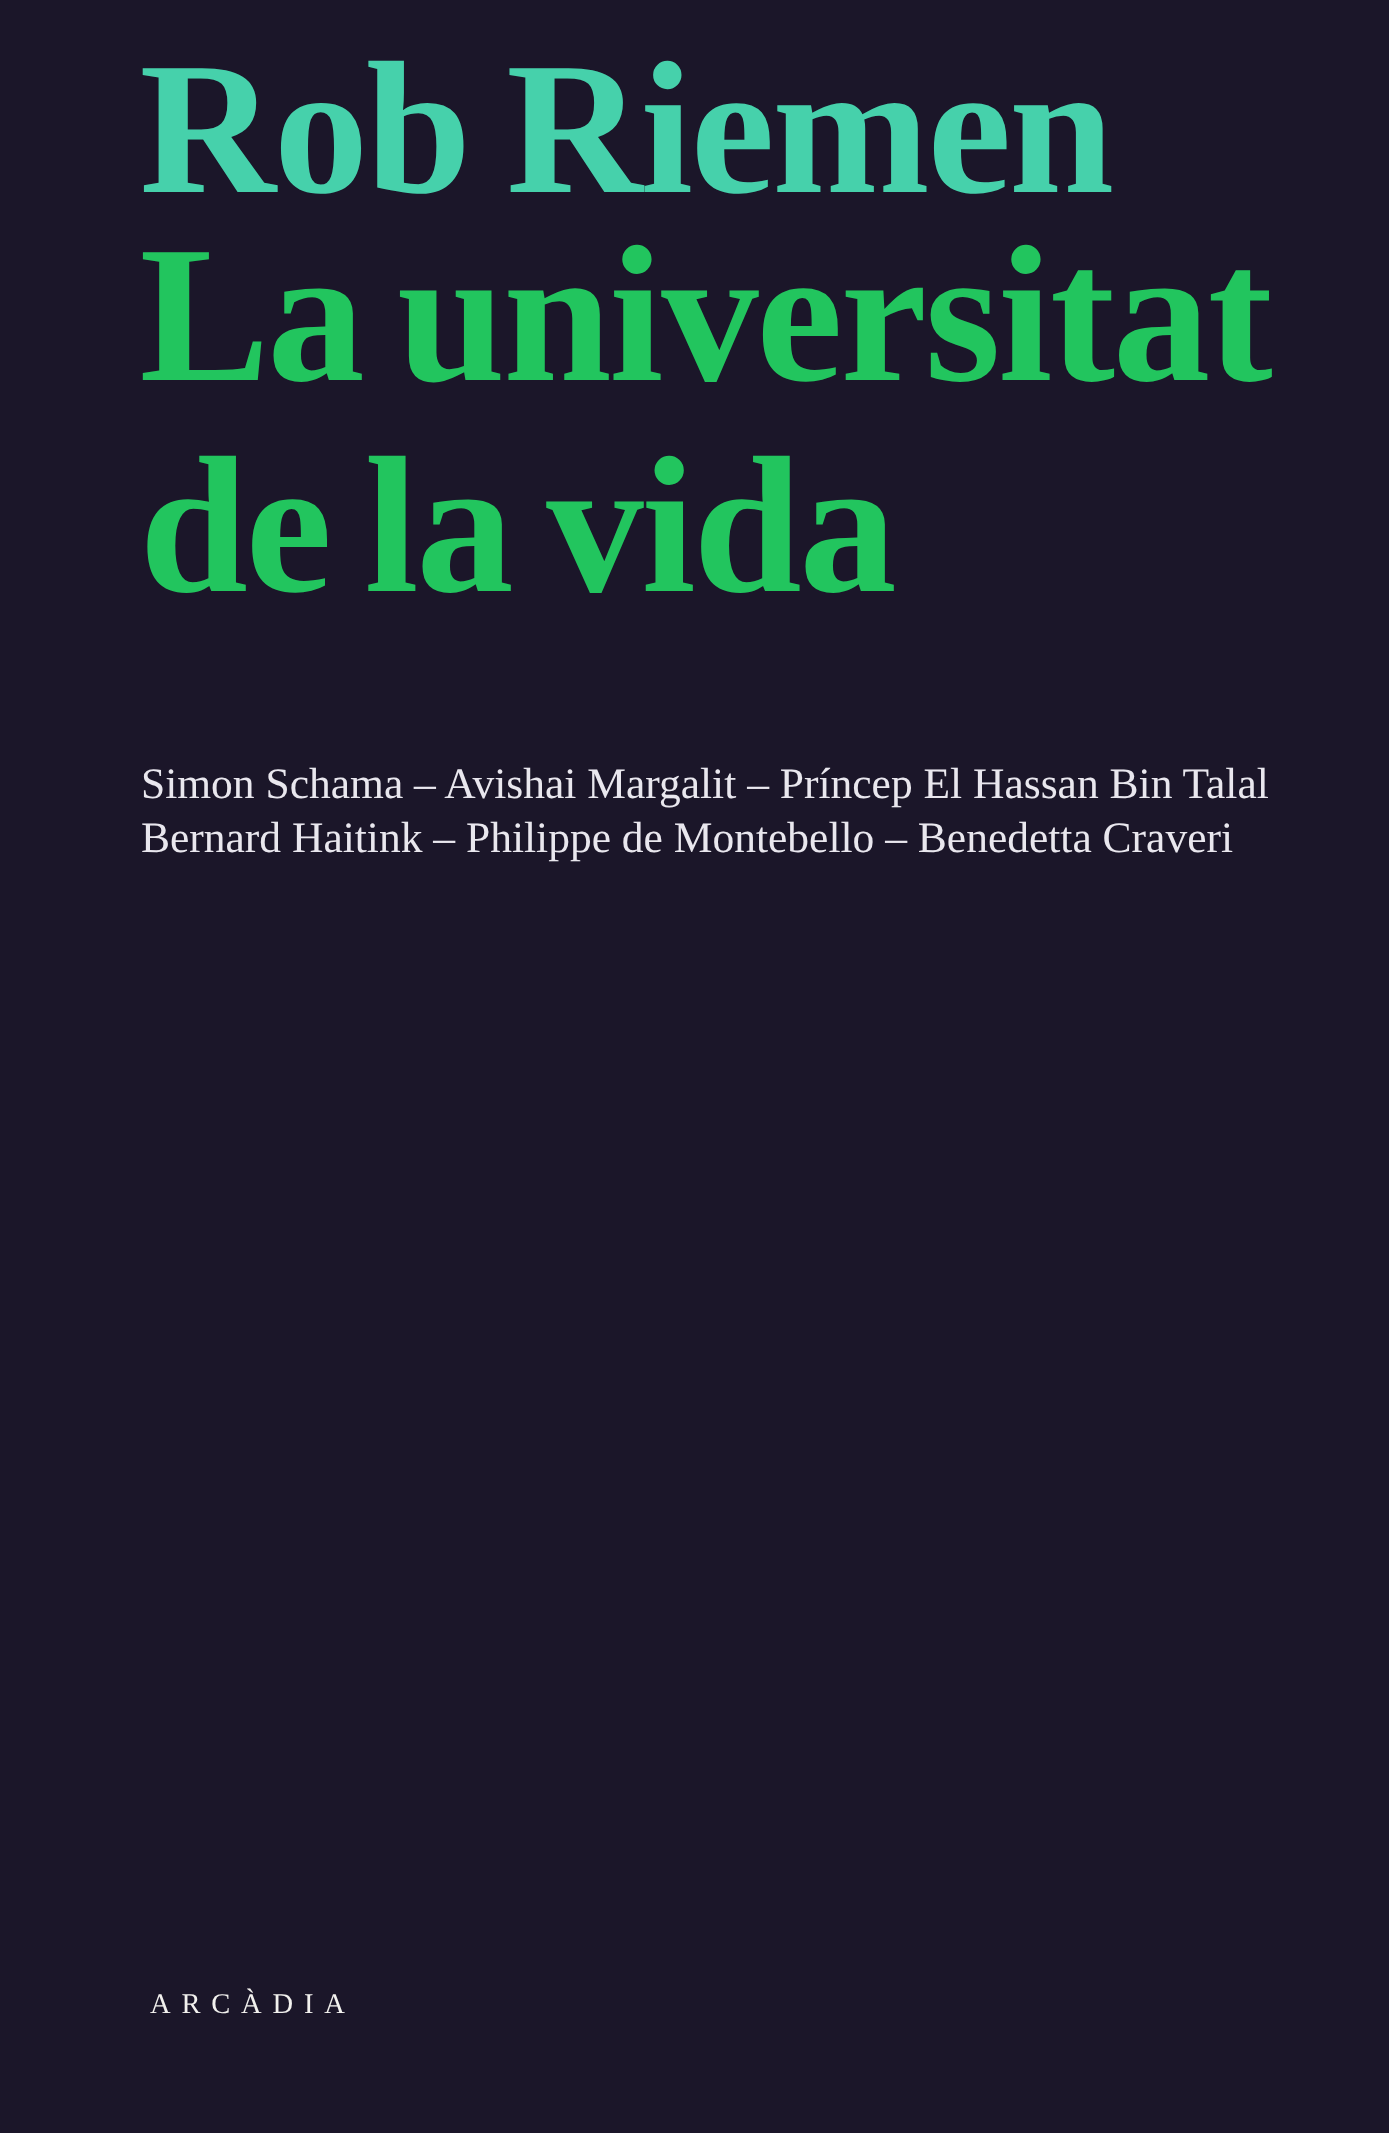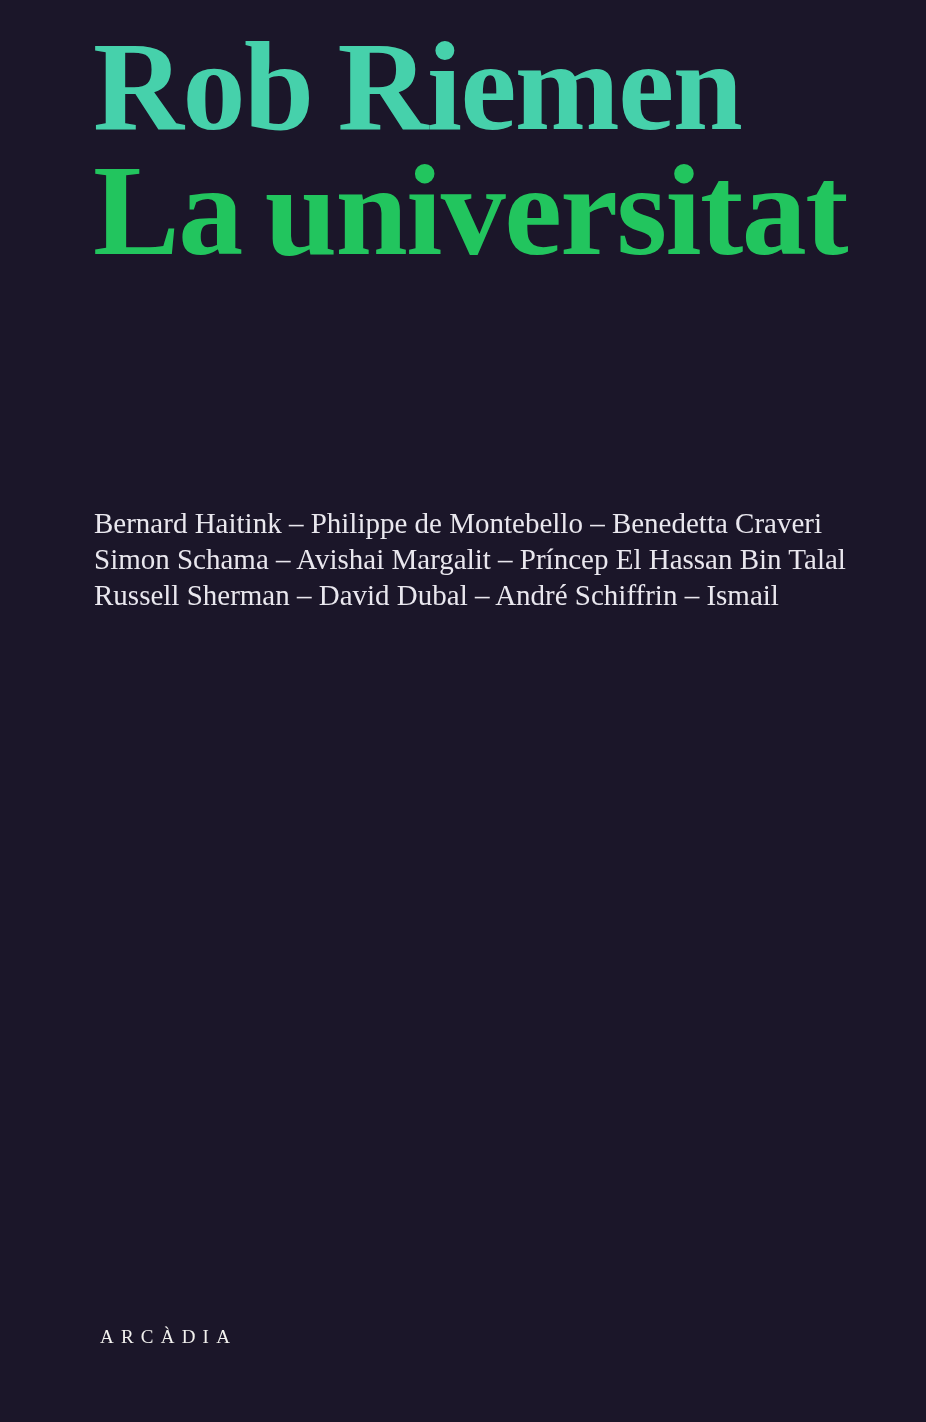--- a/index.html
+++ b/index.html
@@ -73,23 +73,23 @@
 </style>
 </head>
 <body>
 
 <div class="cover">
 
   <h2 class="author">Rob Riemen</h2>
 
   <h1 class="title">
     <span class="title-line">La universitat</span>
+    <span class="title-line">de la vida</span>
   </h1>
 
   <div class="names">
+    <span class="names-line">Simon Schama – Avishai Margalit – Príncep El Hassan Bin Talal</span>
     <span class="names-line">Bernard Haitink – Philippe de Montebello – Benedetta Craveri</span>
-    <span class="names-line">Simon Schama – Avishai Margalit – Príncep El Hassan Bin Talal</span>
-    <span class="names-line">Russell Sherman – David Dubal – André Schiffrin – Ismail</span>
   </div>
 
   <div class="publisher">ARCÀDIA</div>
 
 </div>
 
 </body></html>

